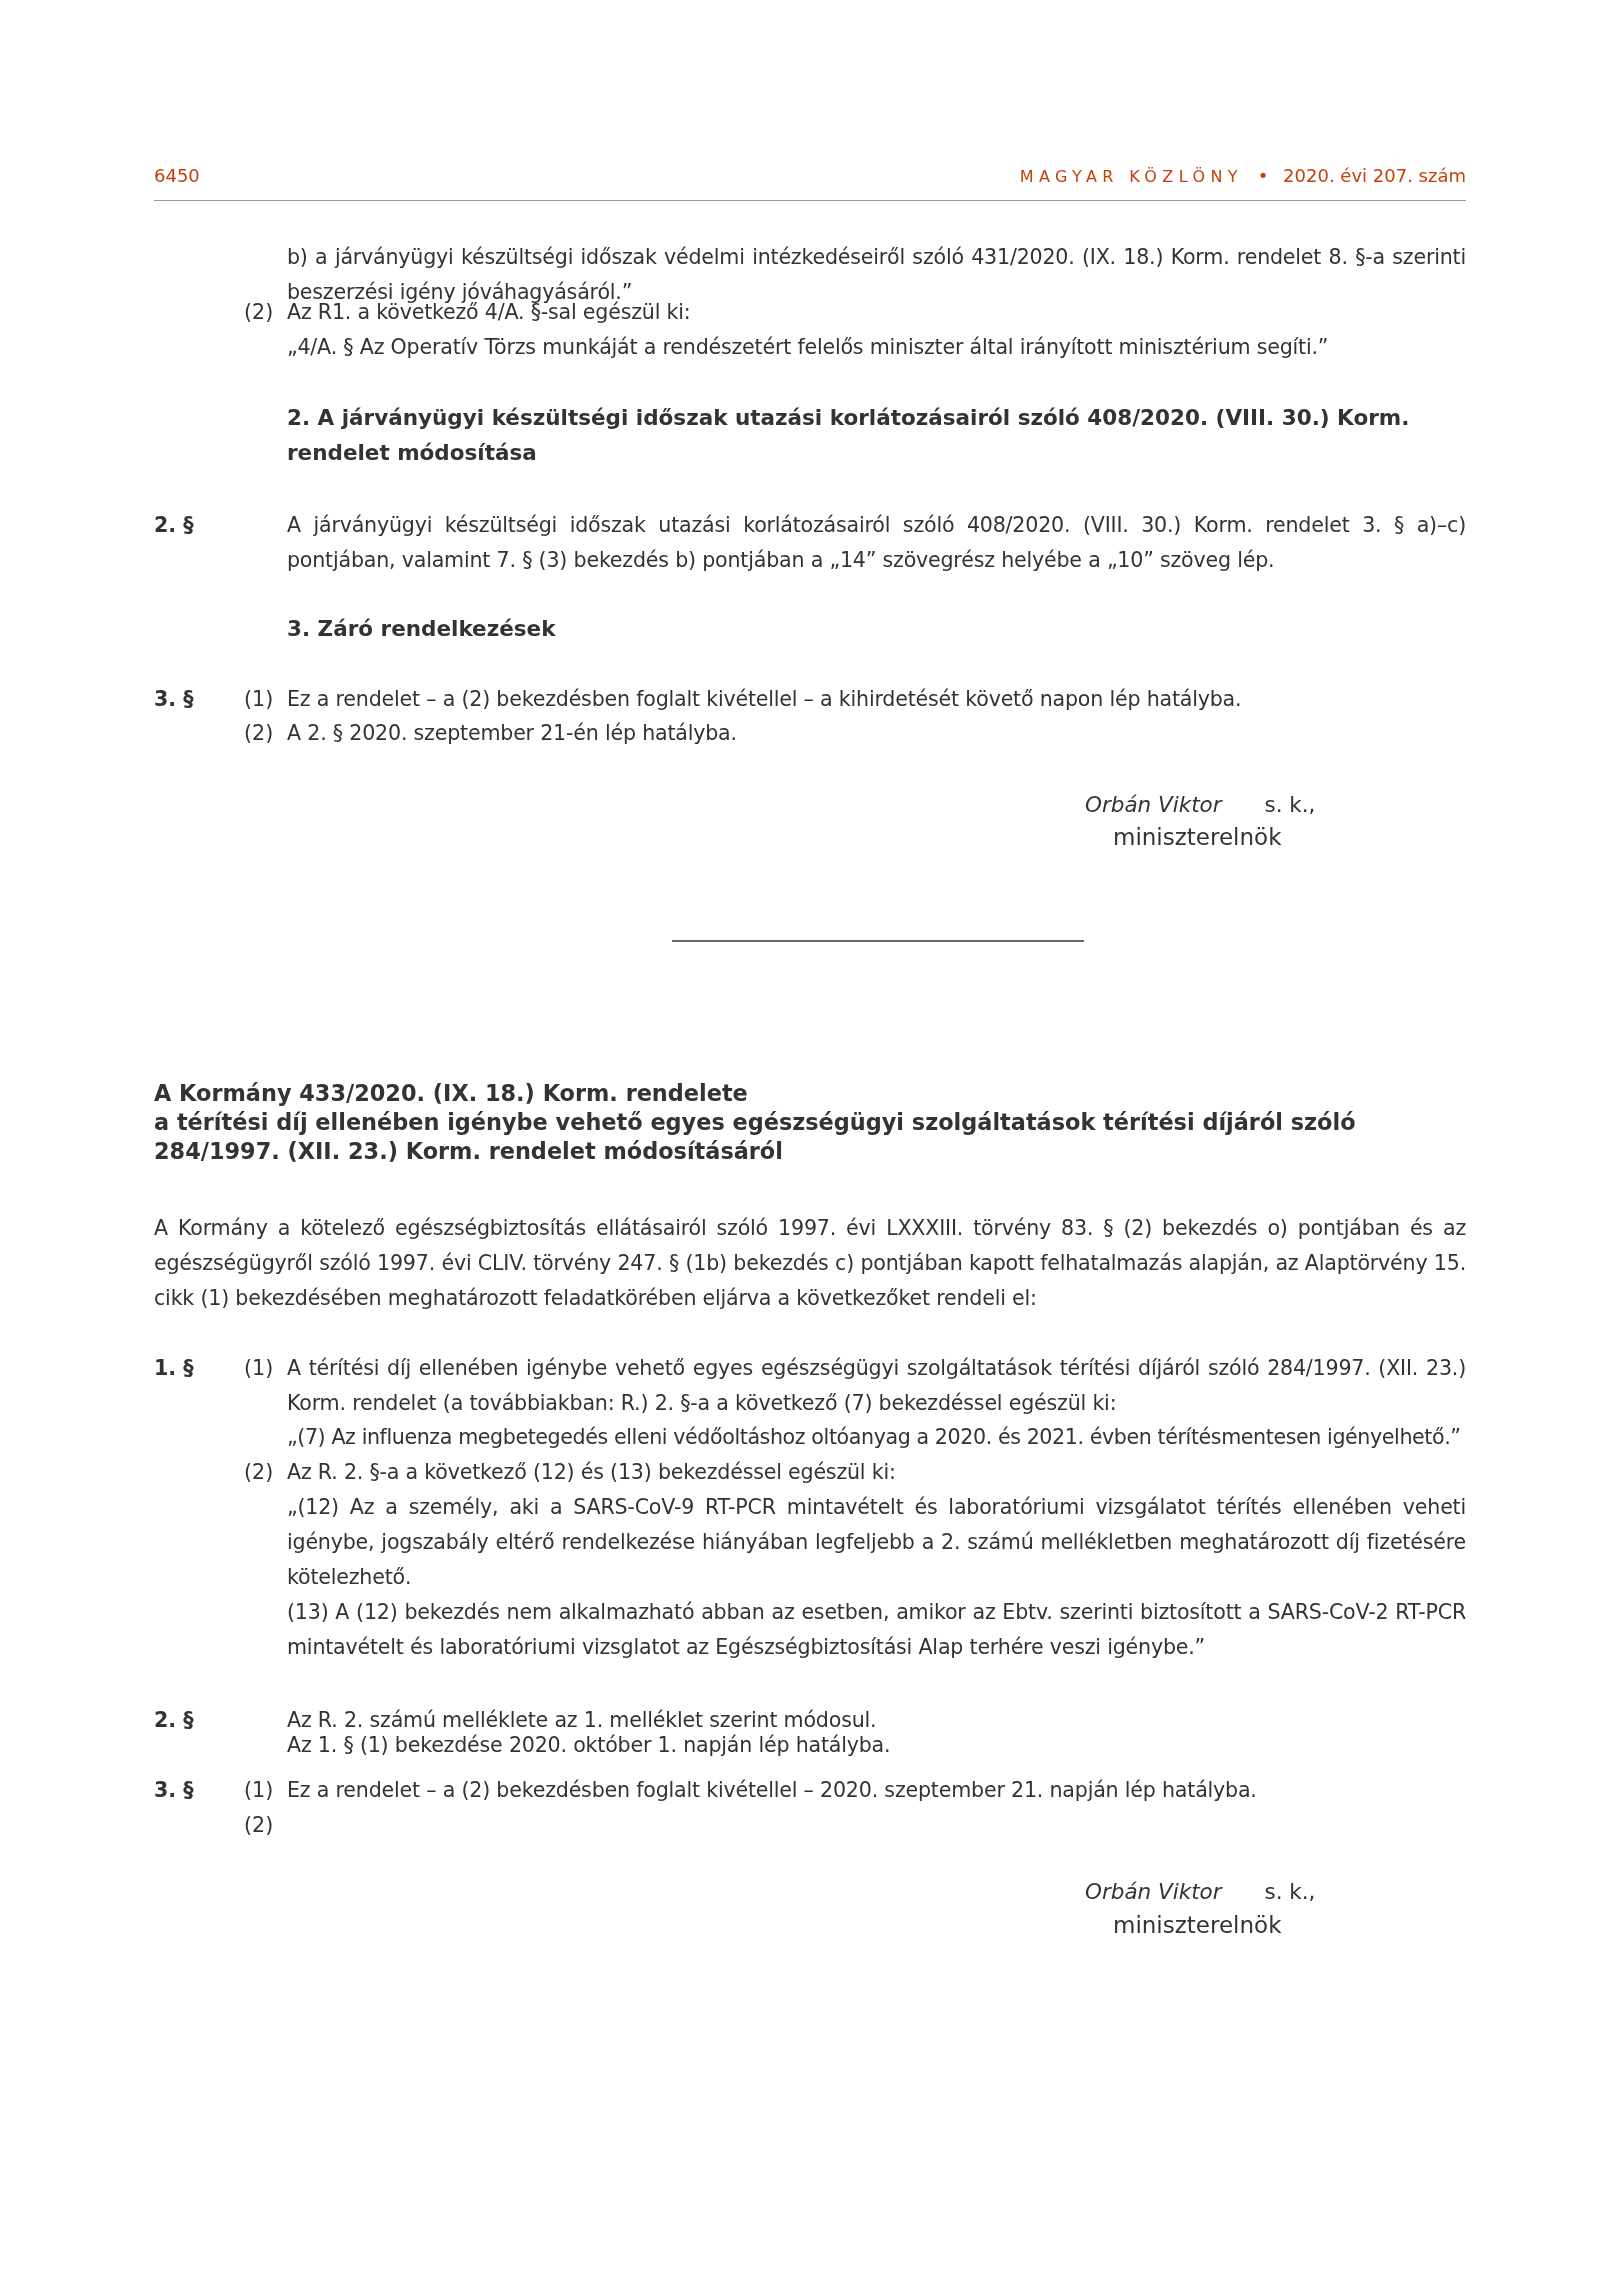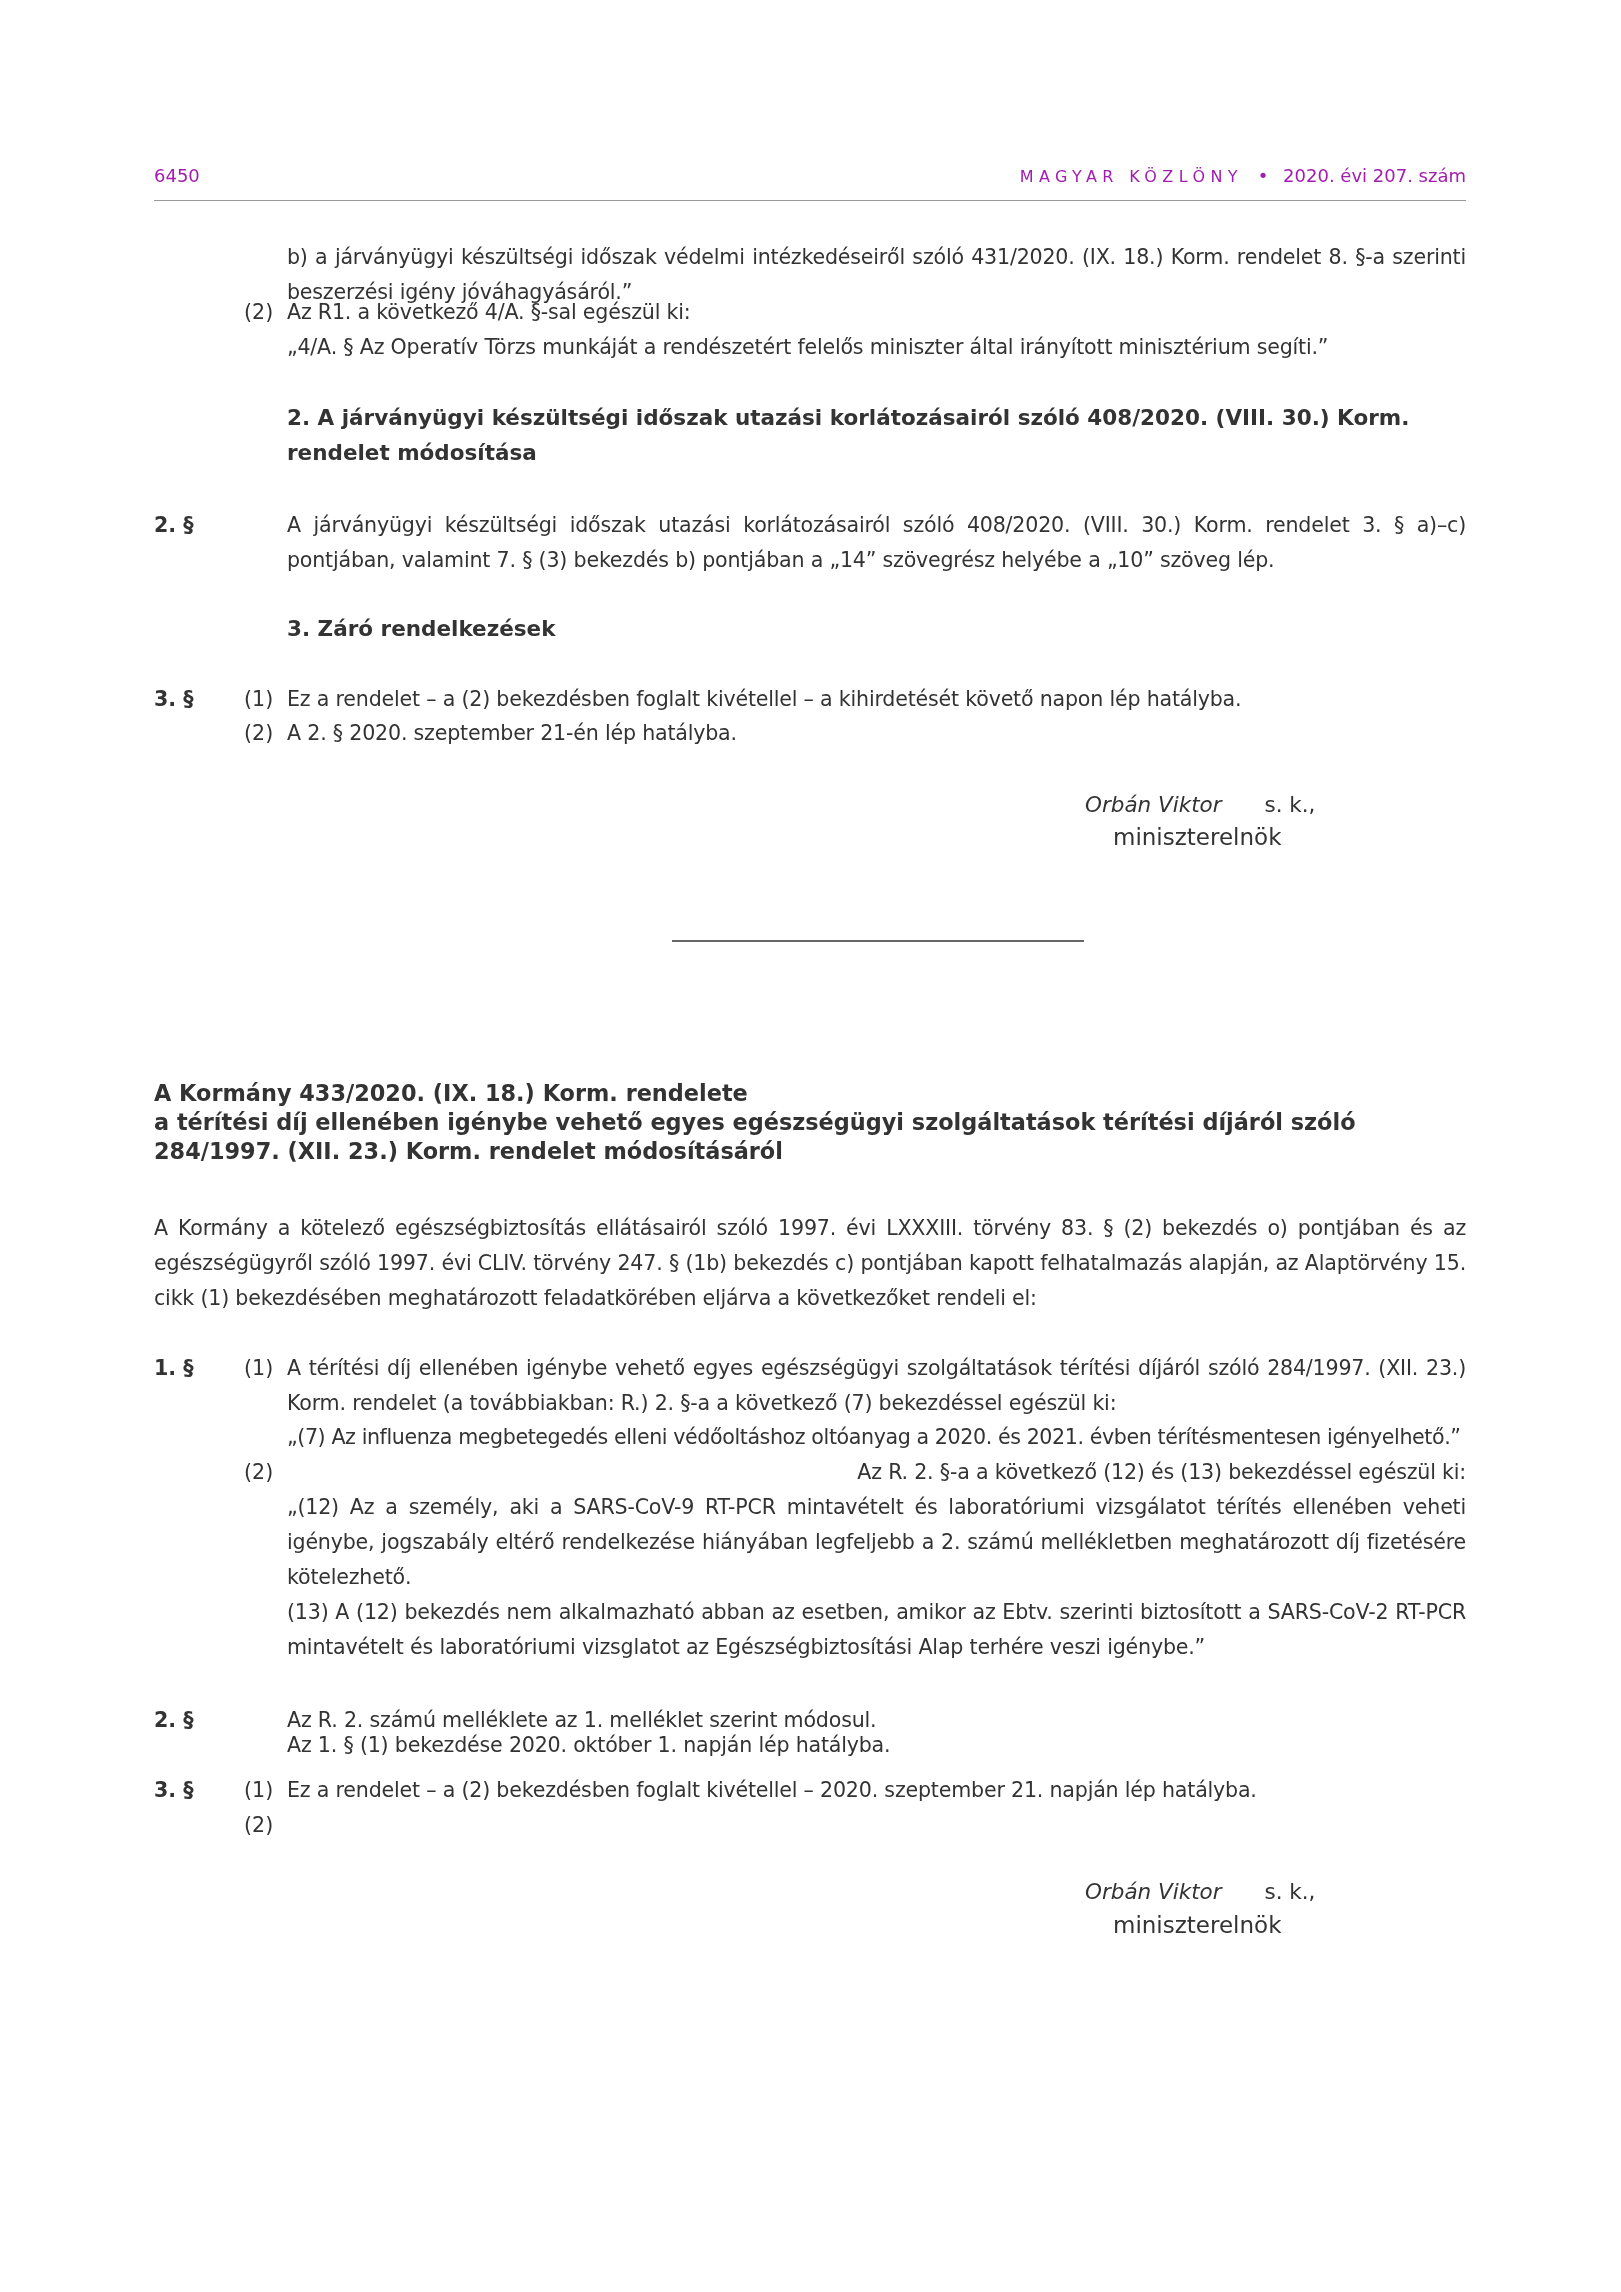--- a/index.html
+++ b/index.html
@@ -1,19 +1,19 @@
 <!DOCTYPE html>
 <html style="font-size:14.3px"><head>
 <meta charset="utf-8">
 <style>
   html, body { margin: 0; padding: 0; background: #ffffff; }
   body { width: 1621px; height: 2293px; position: relative; overflow: hidden;
          font-family: "DejaVu Sans", "Liberation Sans", sans-serif; color: #333333; }
   .abs { position: absolute; }
-  .hdr { font-size: 18px; color: #a21caf; }
+  .hdr { font-size: 18px; color: #c2410c; }
   .hdr-num { left: 154px; top: 165px; }
   .hdr-right { right: 155px; top: 165px; white-space: nowrap; }
   .hdr-journal { letter-spacing: 5.4px; font-size: 16px; }
   .hdr-bullet { margin: 0 9px; }
   .hdr-rule { left: 154px; top: 200px; width: 1312px; height: 0; border-top: 1.8px solid #9a9a9a; }
 
   .txt { font-size: 20.6px; line-height: 35px; letter-spacing: -0.2px; }
   .just { text-align: justify; text-align-last: left; }
   .sec-num { font-weight: bold; font-size: 20.6px; line-height: 35px; left: 154px; }
   .para-num { font-size: 20.6px; line-height: 35px; left: 244px; }
@@ -70,21 +70,21 @@
   <div>284/1997. (XII. 23.) Korm. rendelet módosításáról</div>
 </div>
 
 <div class="abs txt just intro">A Kormány a kötelező egészségbiztosítás ellátásairól szóló 1997. évi LXXXIII. törvény 83. § (2) bekezdés o) pontjában és az egészségügyről szóló 1997. évi CLIV. törvény 247. § (1b) bekezdés c) pontjában kapott felhatalmazás alapján, az Alaptörvény 15. cikk (1) bekezdésében meghatározott feladatkörében eljárva a következőket rendeli el:</div>
 
 <div class="abs sec-num" style="top:1351px;">1. §</div>
 <div class="abs para-num" style="top:1351px;">(1)</div>
 <div class="abs txt just col" style="top:1351px;">A térítési díj ellenében igénybe vehető egyes egészségügyi szolgáltatások térítési díjáról szóló 284/1997. (XII. 23.) Korm. rendelet (a továbbiakban: R.) 2. §-a a következő (7) bekezdéssel egészül ki:</div>
 <div class="abs txt col" style="top:1420px; letter-spacing:-0.4px;">„(7) Az influenza megbetegedés elleni védőoltáshoz oltóanyag a 2020. és 2021. évben térítésmentesen igényelhető.”</div>
 <div class="abs para-num" style="top:1455px;">(2)</div>
-<div class="abs txt col" style="top:1455px;text-align:right;">Az R. 2. §-a a következő (12) és (13) bekezdéssel egészül ki:</div>
+<div class="abs txt col" style="top:1455px;">Az R. 2. §-a a következő (12) és (13) bekezdéssel egészül ki:</div>
 <div class="abs txt just col" style="top:1490px;">„(12) Az a személy, aki a SARS-CoV-9 RT-PCR mintavételt és laboratóriumi vizsgálatot térítés ellenében veheti igénybe, jogszabály eltérő rendelkezése hiányában legfeljebb a 2. számú mellékletben meghatározott díj fizetésére kötelezhető.</div>
 <div class="abs txt just col" style="top:1595px;">(13) A (12) bekezdés nem alkalmazható abban az esetben, amikor az Ebtv. szerinti biztosított a SARS-CoV-2 RT-PCR mintavételt és laboratóriumi vizsglatot az Egészségbiztosítási Alap terhére veszi igénybe.”</div>
 
 <div class="abs sec-num" style="top:1703px;">2. §</div>
 <div class="abs txt col" style="top:1703px;">Az R. 2. számú melléklete az 1. melléklet szerint módosul.</div>
 
 <div class="abs sec-num" style="top:1773px;">3. §</div>
 <div class="abs para-num" style="top:1773px;">(1)</div>
 <div class="abs txt col" style="top:1773px;">Ez a rendelet – a (2) bekezdésben foglalt kivétellel – 2020. szeptember 21. napján lép hatályba.</div>
 <div class="abs para-num" style="top:1808px;">(2)</div>

